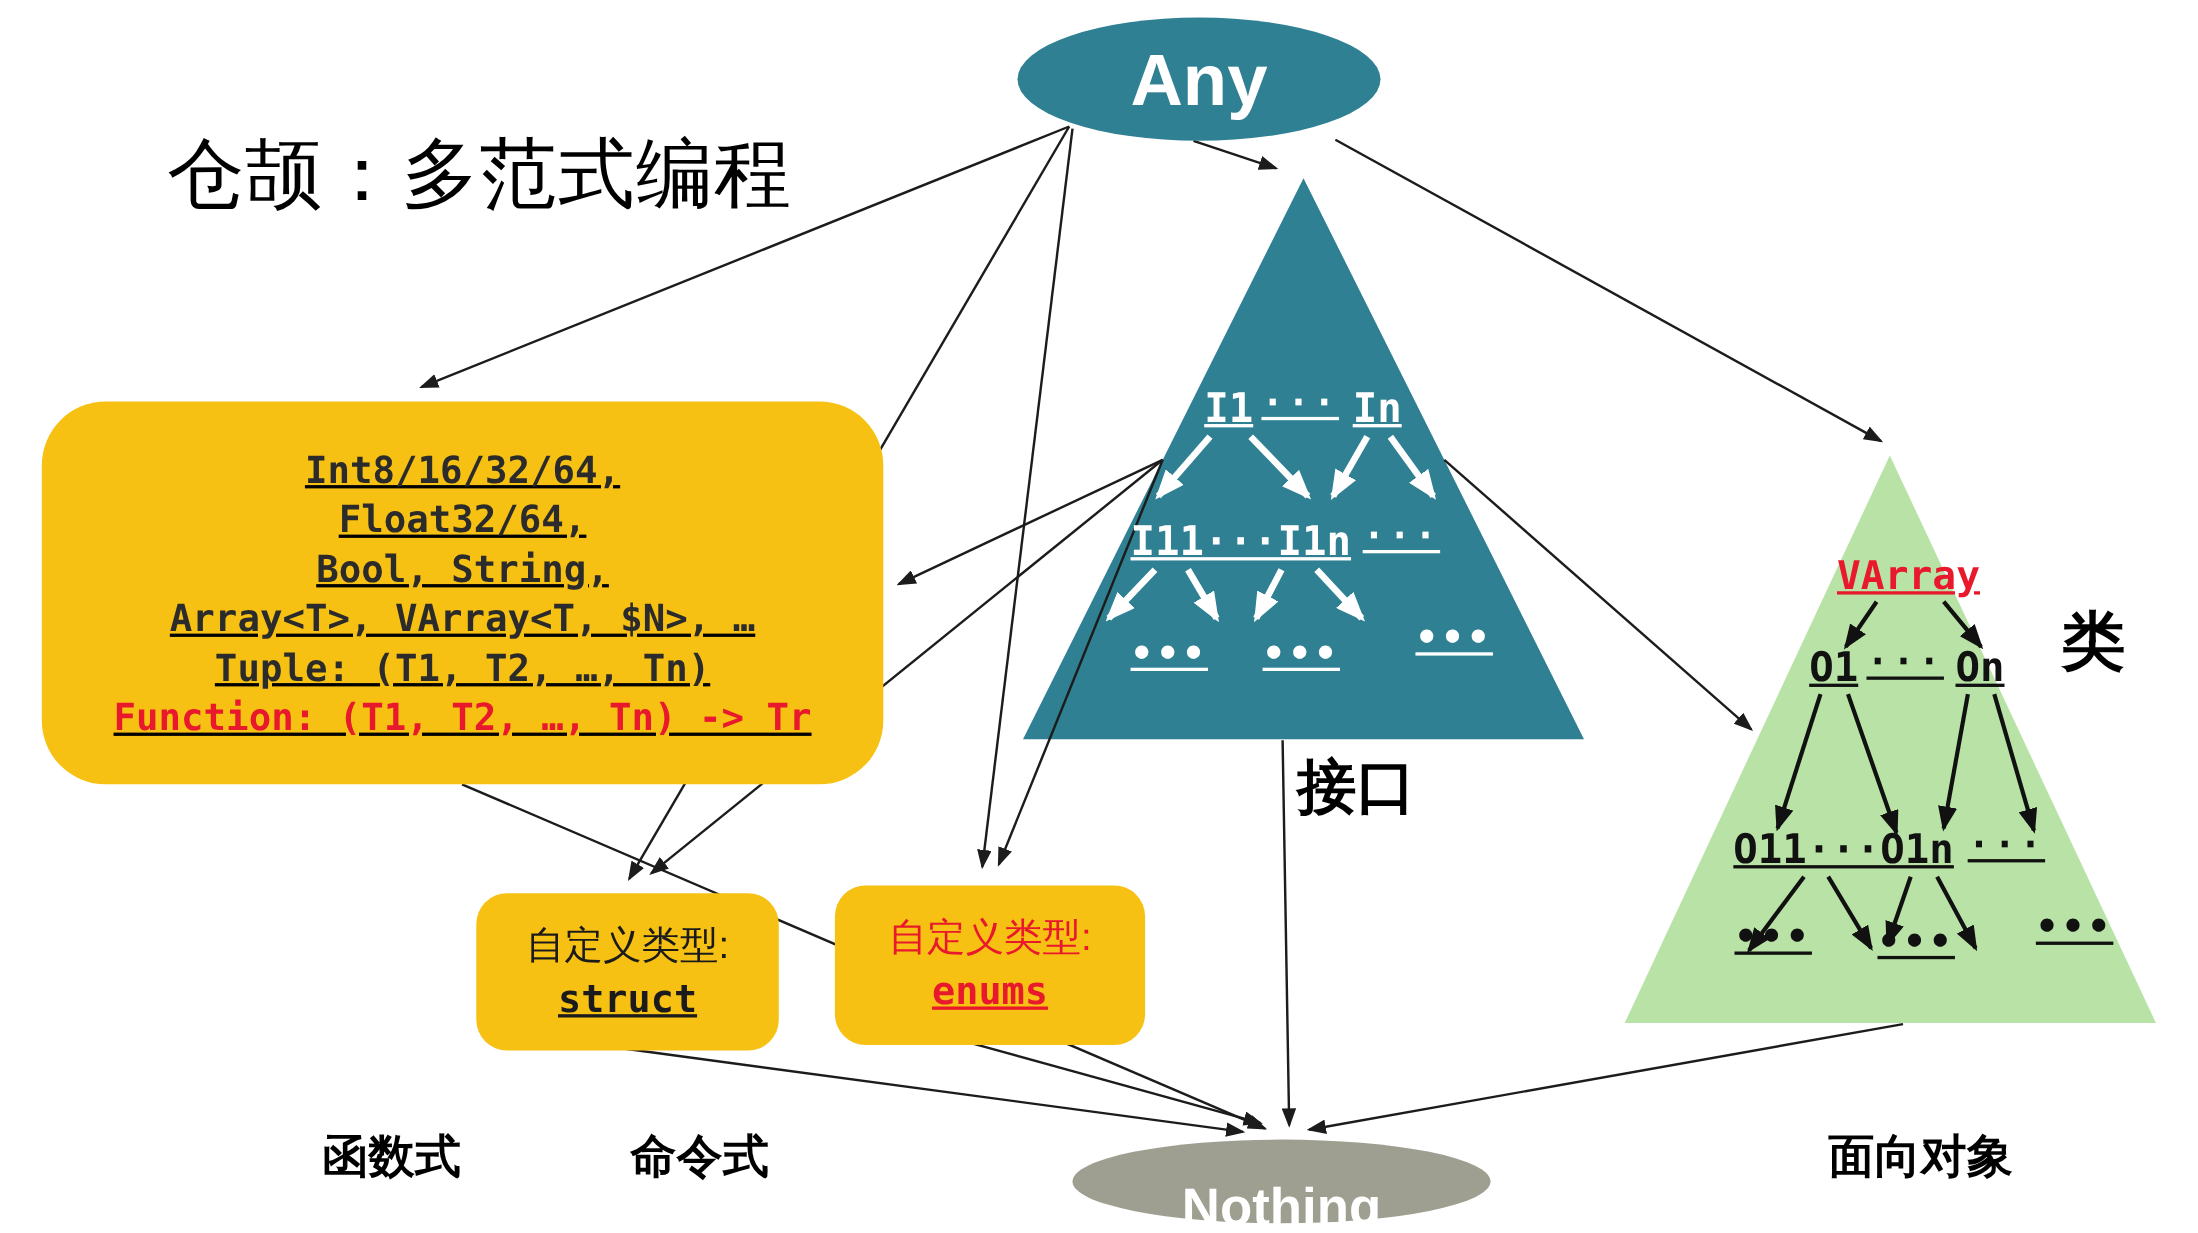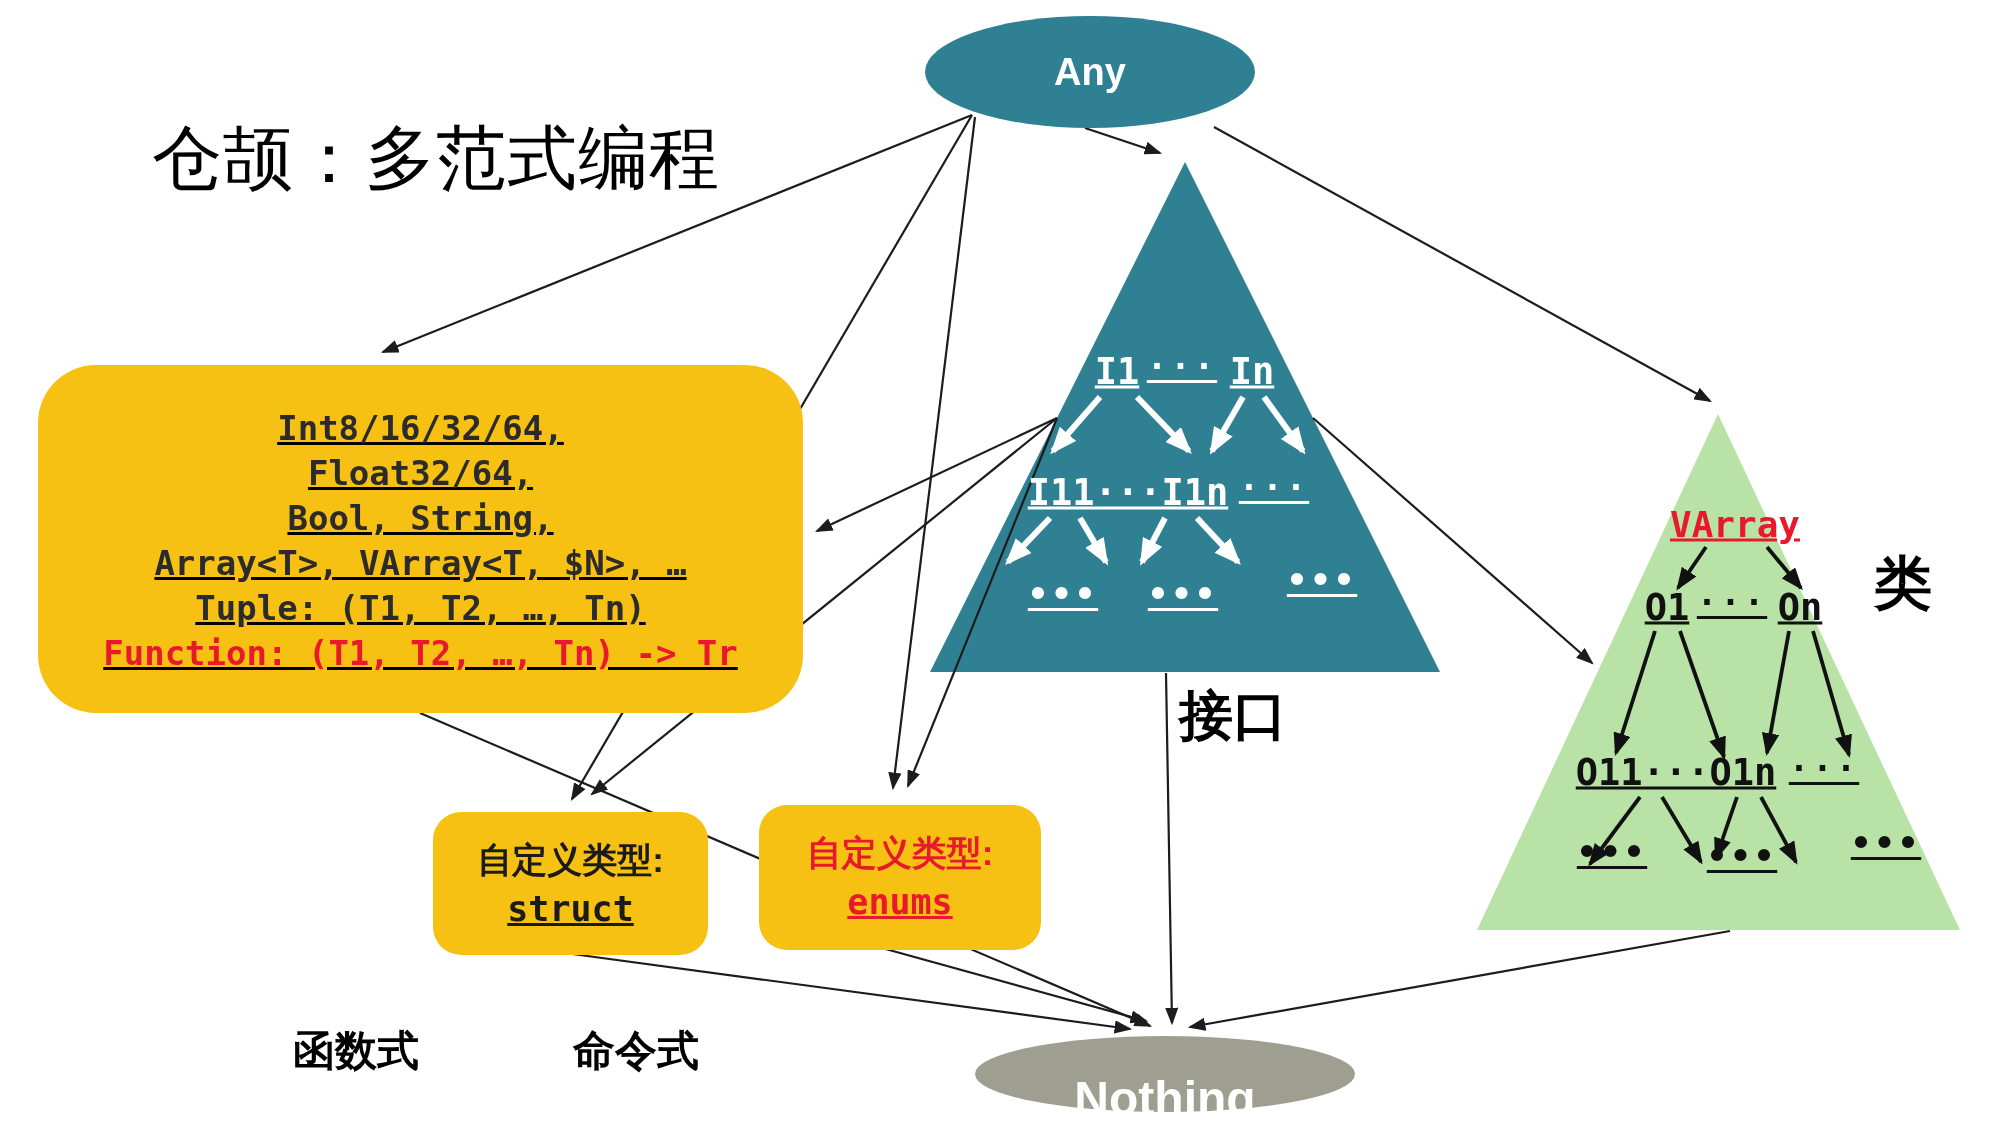--- a/index.html
+++ b/index.html
@@ -10,32 +10,32 @@
   .canvas{position:relative;width:1998px;height:1121px;background:#fff;overflow:hidden;
           font-family:"Liberation Sans","DejaVu Sans",sans-serif;}
   .layer{position:absolute;left:0;top:0;width:1998px;height:1121px;}
   .abs{position:absolute;}
   .ctr{transform:translate(-50%,-50%);white-space:nowrap;}
   .title{position:absolute;left:152px;top:112px;font-size:70px;font-weight:500;color:#000;letter-spacing:1px;}
   .ellipse{position:absolute;border-radius:50%;display:flex;align-items:center;justify-content:center;}
   .any{left:925px;top:16px;width:330px;height:112px;background:var(--teal);}
   .nothing{left:975px;top:1036px;width:380px;height:76px;background:var(--gray);}
   .ellipse span{color:#fff;font-weight:700;}
-  .any span{font-size:38px;}
+  .any span{font-size:66px;}
   .nothing span{font-size:48px;margin-top:48px;}
   .bigbox{position:absolute;left:38px;top:365px;width:765px;height:348px;background:var(--gold);
           border-radius:58px;padding-top:41px;box-sizing:border-box;text-align:center;}
   .mono{font-family:"DejaVu Sans Mono","Liberation Mono",monospace;font-weight:700;text-decoration:underline;}
   .bigbox .ln{height:45px;line-height:45px;font-size:34px;color:#2b2b2b;}
   .bigbox .ln.red{color:var(--red);}
   .smallbox{position:absolute;background:var(--gold);border-radius:28px;text-align:center;
             box-sizing:border-box;padding-top:22px;}
   .structbox{left:433px;top:812px;width:275px;height:143px;}
   .enumbox{left:759px;top:805px;width:282px;height:145px;}
-  .smallbox .cjk{font-size:35px;font-weight:700;height:52px;line-height:52px;color:#1b1b1b;}
+  .smallbox .cjk{font-size:35px;font-weight:400;height:52px;line-height:52px;color:#1b1b1b;}
   .smallbox .code{font-size:35px;height:52px;line-height:46px;color:#1b1b1b;}
   .enumbox .cjk,.enumbox .code{color:var(--red);}
   .tlabel{color:#fff;font-size:37px;}
   .tdots{color:#fff;font-size:34px;letter-spacing:3px;}
   .glabel{color:#111;font-size:37px;}
   .gdots{color:#111;font-size:34px;letter-spacing:3px;}
   .objlabel{color:var(--red);font-size:36px;}
   .caption{font-weight:700;color:#000;}
   .cap-interface{font-size:54px;}
   .cap-class{font-size:58px;}
@@ -149,14 +149,15 @@
   <span class="abs ctr mono glabel" style="left:1800px;top:607px">On</span>
   <span class="abs ctr mono glabel" style="left:1676px;top:772px">O11···O1n</span>
   <span class="abs ctr mono gdots" style="left:1824px;top:768px">···</span>
   <span class="abs ctr mono gdots" style="left:1612px;top:852px">•••</span>
   <span class="abs ctr mono gdots" style="left:1742px;top:856px">•••</span>
   <span class="abs ctr mono gdots" style="left:1886px;top:843px">•••</span>
   <span class="abs ctr caption cap-class" style="left:1903px;top:584px">类</span>
 
   <span class="abs ctr caption cap-paradigm" style="left:356px;top:1051px">函数式</span>
   <span class="abs ctr caption cap-paradigm" style="left:636px;top:1051px">命令式</span>
+  <span class="abs ctr caption cap-paradigm" style="left:1746px;top:1051px">面向对象</span>
 
 </div>
 
 </body></html>

